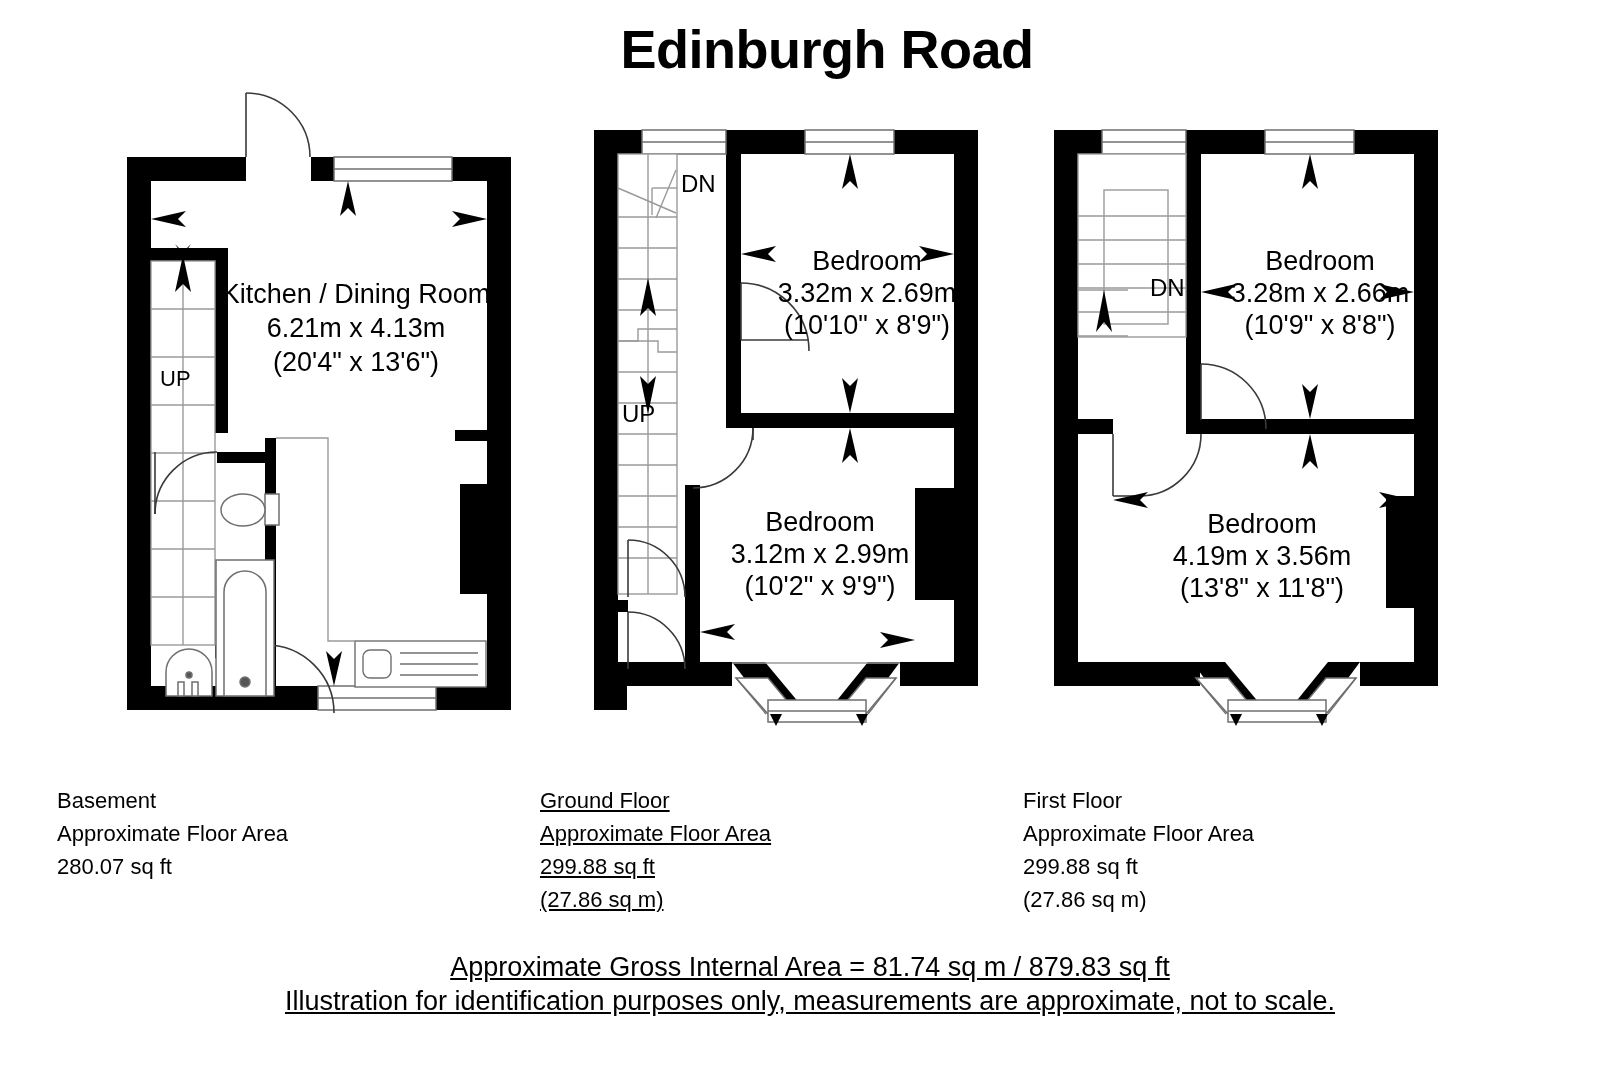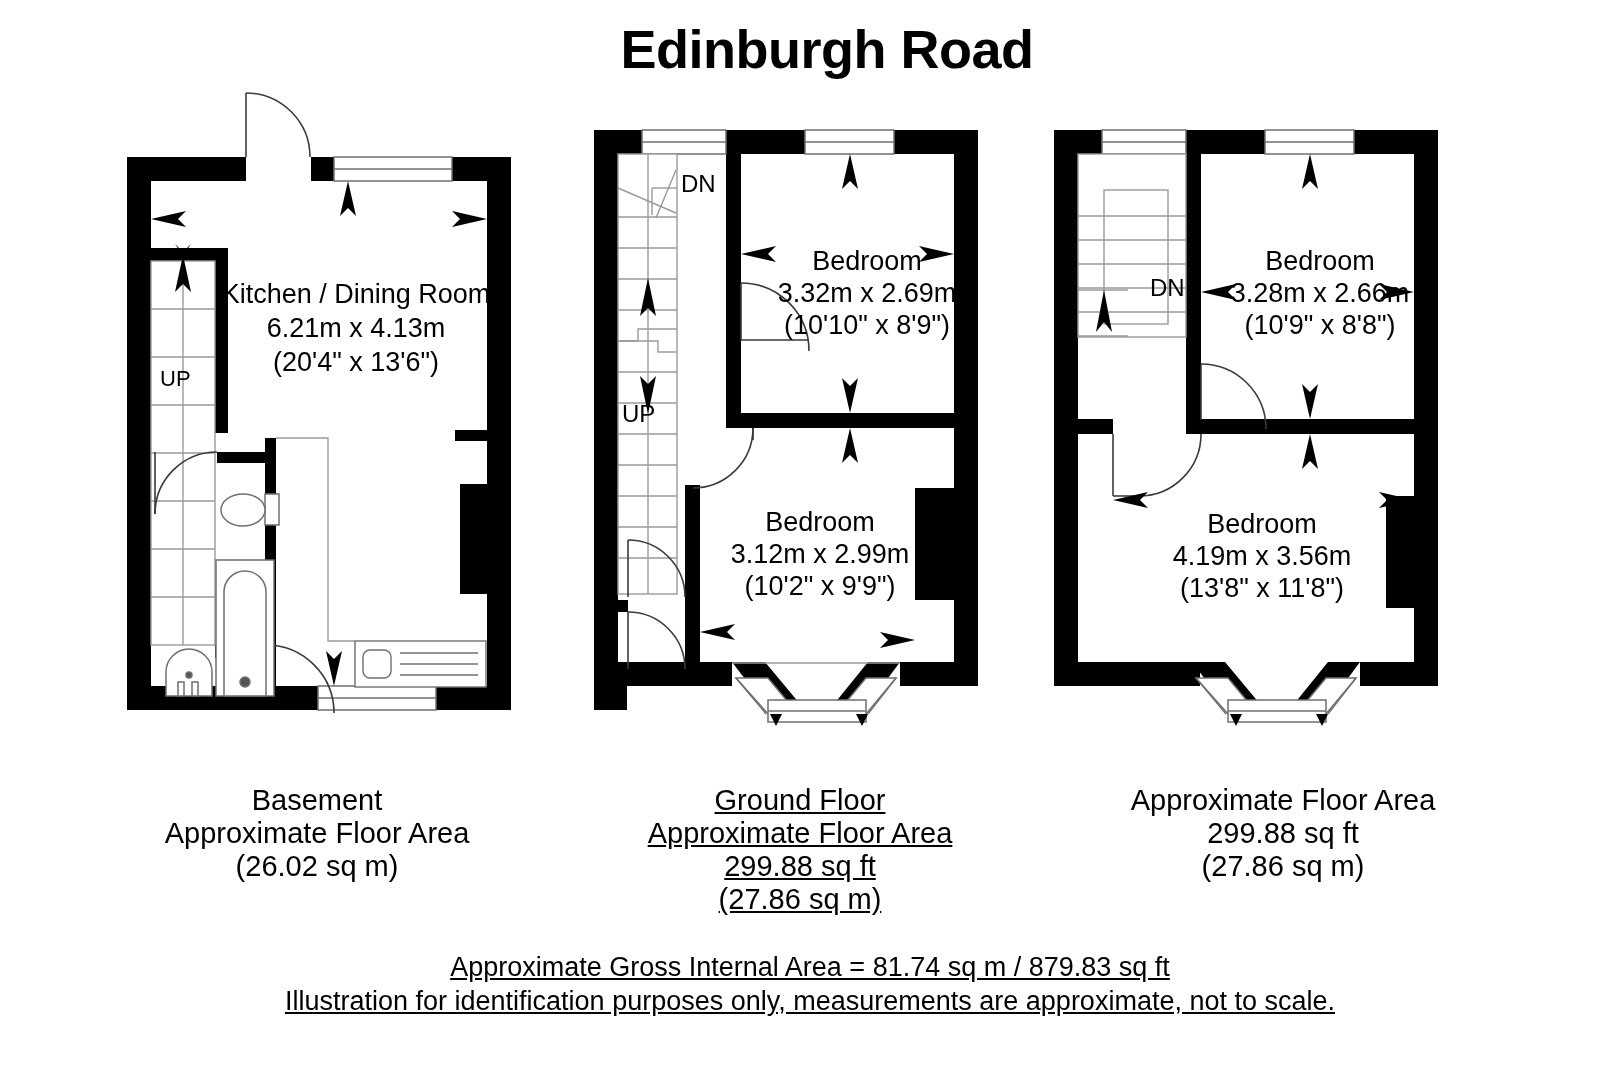--- a/index.html
+++ b/index.html
@@ -28,22 +28,22 @@
     letter-spacing: -0.5px;
     margin-left: 17px;
   }
   .plan-svg {
     position: absolute;
     top: 0;
     left: 0;
   }
   .caption {
     position: absolute;
-    text-align: center;
-    font-size: 29px;
+    text-align: left;
+    font-size: 22px;
     line-height: 33px;
     width: 520px;
   }
   #cap-basement { left: 57px;  top: 784px; }
   #cap-ground   { left: 540px; top: 784px; text-decoration: underline; }
   #cap-first    { left: 1023px; top: 784px; }
   .footer-line {
     position: absolute;
     left: 0; width: 1620px;
     text-align: center;
@@ -398,31 +398,32 @@
     <text x="1320" y="334" text-anchor="middle" font-size="27" font-family="Liberation Sans, sans-serif" fill="#000">(10'9" x 8'8")</text>
 
     <text x="1262" y="533" text-anchor="middle" font-size="27" font-family="Liberation Sans, sans-serif" fill="#000">Bedroom</text>
     <text x="1262" y="565" text-anchor="middle" font-size="27" font-family="Liberation Sans, sans-serif" fill="#000">4.19m x 3.56m</text>
     <text x="1262" y="597" text-anchor="middle" font-size="27" font-family="Liberation Sans, sans-serif" fill="#000">(13'8" x 11'8")</text>
   </svg>
 
   <div class="caption" id="cap-basement">
     <div>Basement</div>
     <div>Approximate Floor Area</div>
-    <div>(26.02 sq m)</div>
+    <div>280.07 sq ft</div>
   </div>
 
   <div class="caption" id="cap-ground">
     <div>Ground Floor</div>
     <div>Approximate Floor Area</div>
     <div>299.88 sq ft</div>
     <div>(27.86 sq m)</div>
   </div>
 
   <div class="caption" id="cap-first">
+    <div>First Floor</div>
     <div>Approximate Floor Area</div>
     <div>299.88 sq ft</div>
     <div>(27.86 sq m)</div>
   </div>
 
   <div class="footer-line" id="foot1">Approximate Gross Internal Area = 81.74 sq m / 879.83 sq ft</div>
   <div class="footer-line" id="foot2">Illustration for identification purposes only, measurements are approximate, not to scale.</div>
 
 </div>
 

